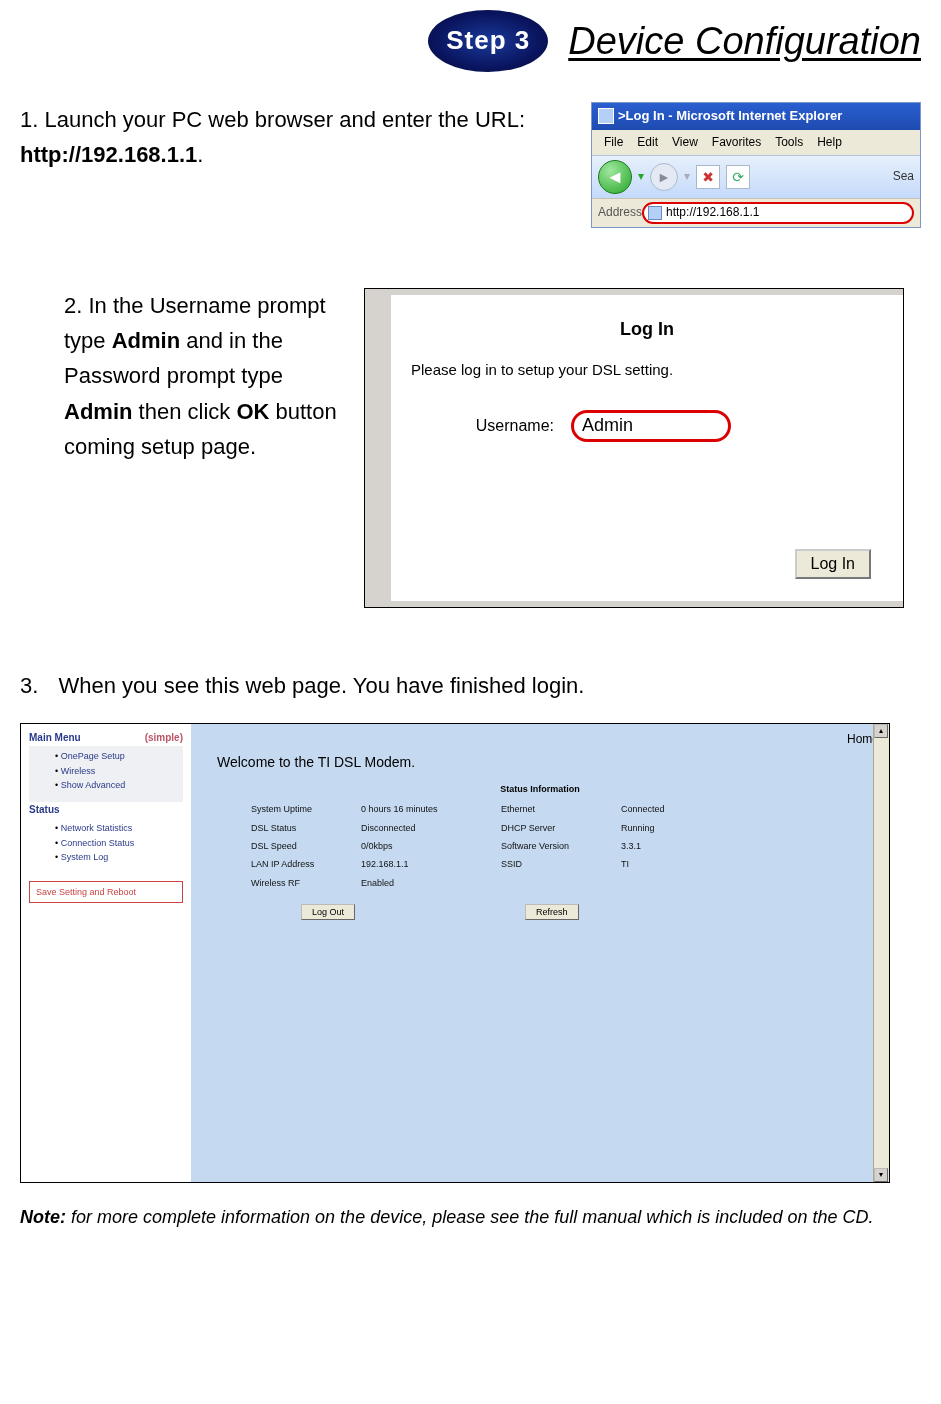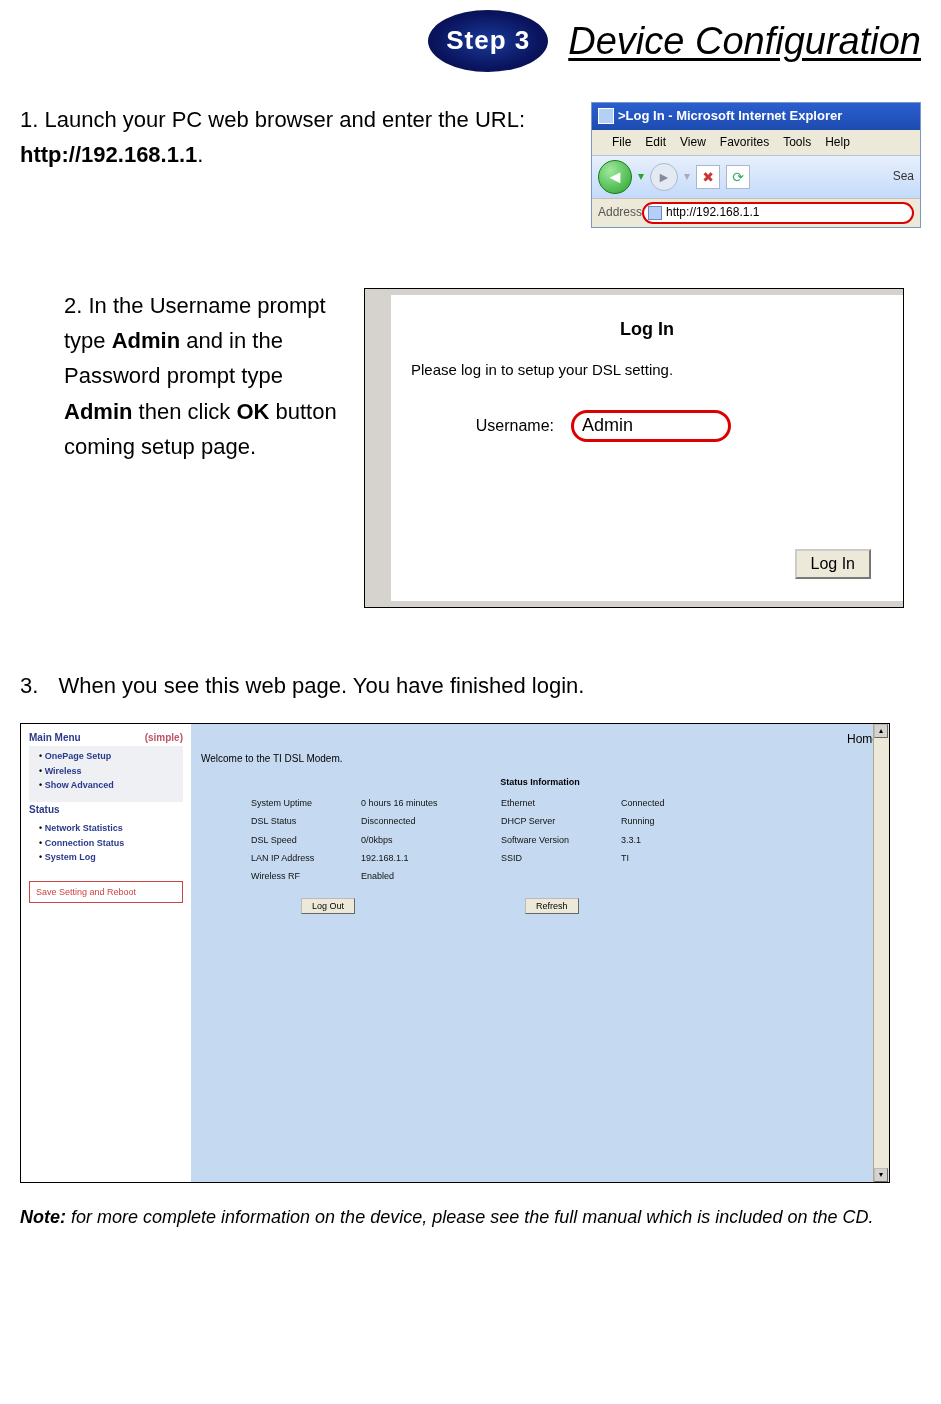--- a/index.html
+++ b/index.html
@@ -56,21 +56,21 @@
   font-weight: bold;
   padding: 3px 6px;
   display: flex;
   align-items: center;
   gap: 4px;
   font-size: 13px;
 }
 .ie-icon-sm {
   width: 16px; height: 16px; background: #b5d0f6; border:1px solid #fff; display:inline-block;
 }
-.ie-menu { display: flex; gap: 14px; padding: 3px 20px; font-size: 12px; color:#000;}
+.ie-menu { display: flex; gap: 14px; padding: 3px 12px; font-size: 12px; color:#000;}
 .ie-toolbar {
   background: linear-gradient(#e7f0fb, #c4dafb);
   padding: 4px 6px;
   display: flex;
   align-items: center;
   gap: 6px;
   border-top:1px solid #b0c4e0;
 }
 .ie-btn-back {
   width: 34px; height: 34px; border-radius: 50%;
@@ -155,29 +155,29 @@
   font-family: Verdana, Arial, sans-serif;
   position:relative;
 }
 .hp-sidebar {
   width: 170px;
   background:#fff;
   padding: 6px 8px;
 }
 .hp-side-h { font-size:10px; font-weight:bold; color:#2a3a8a; display:flex; justify-content:space-between;}
 .hp-side-h .simple { color:#b56;}
-.hp-ul { list-style:none; padding:3px 0 10px 10px; color:#2a3a8a; font-size:9px;font-weight:bold;}
+.hp-ul { list-style:none; padding:3px 0 10px 26px; color:#2a3a8a; font-size:9px;}
 .hp-ul li::before { content:"• "; color:#000;}
 .hp-save-btn {
   margin-top:6px; border:1px solid #c44; color:#c44;
   padding:3px 6px; font-size:9px; background:#fff;
 }
 .hp-main { flex:1; padding: 6px 10px; }
 .hp-home { font-size:12px; font-weight:normal; text-align:right;}
-.hp-welcome { font-size:10px; margin:2px 0 8px;}
+.hp-welcome { font-size:14px; margin:2px 16px 8px;}
 .hp-si { font-size:9px; font-weight:bold; text-align:center; margin-bottom:6px;}
 .hp-grid {
   display:grid;
   grid-template-columns: 110px 140px 120px 100px;
   row-gap:4px;
   font-size:9px;
   margin-left:50px;
   color:#111;
 }
 .hp-buttons { display:flex; gap:170px; margin:14px 0 0 100px;}

